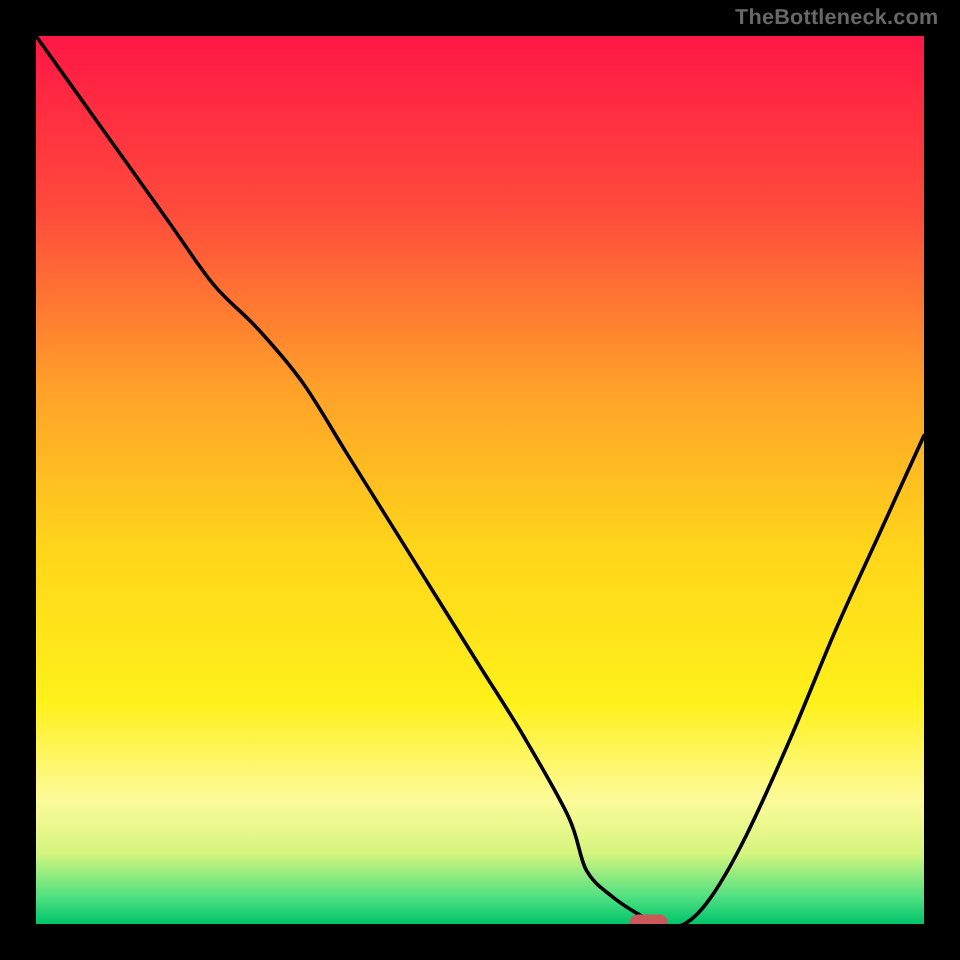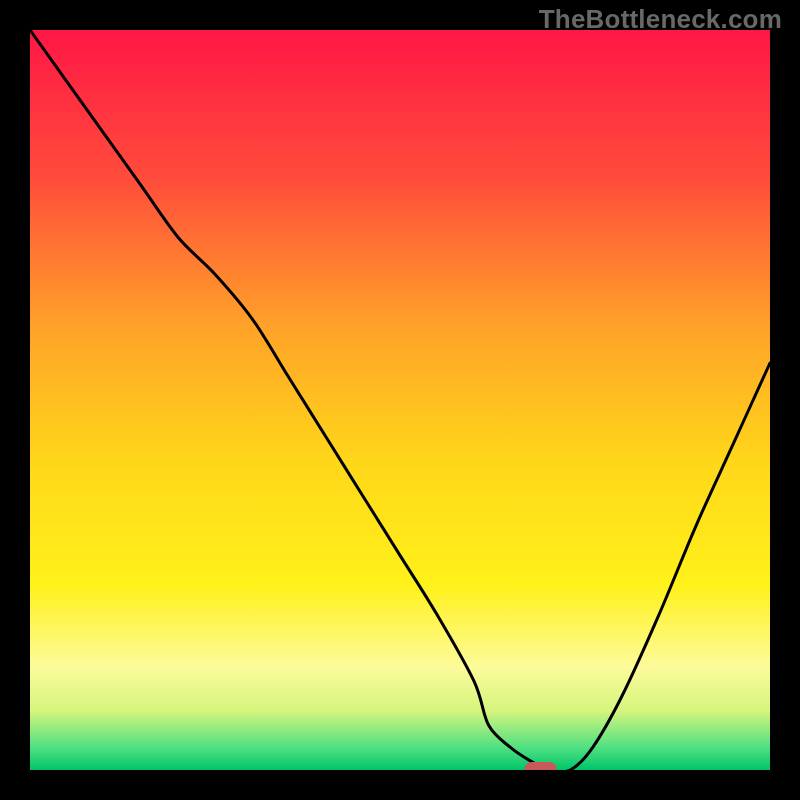--- a/index.html
+++ b/index.html
@@ -8,21 +8,21 @@
     width: 800px;
     height: 800px;
     background: #000;
     overflow: hidden;
   }
   .watermark {
     position: absolute;
     top: 4px;
     right: 18px;
     font-family: Arial, Helvetica, sans-serif;
-    font-size: 26px;
+    font-size: 18px;
     font-weight: 600;
     color: #686868;
     letter-spacing: 0.2px;
   }
   .plot {
     position: absolute;
     left: 30px;
     top: 30px;
     width: 740px;
     height: 740px;

